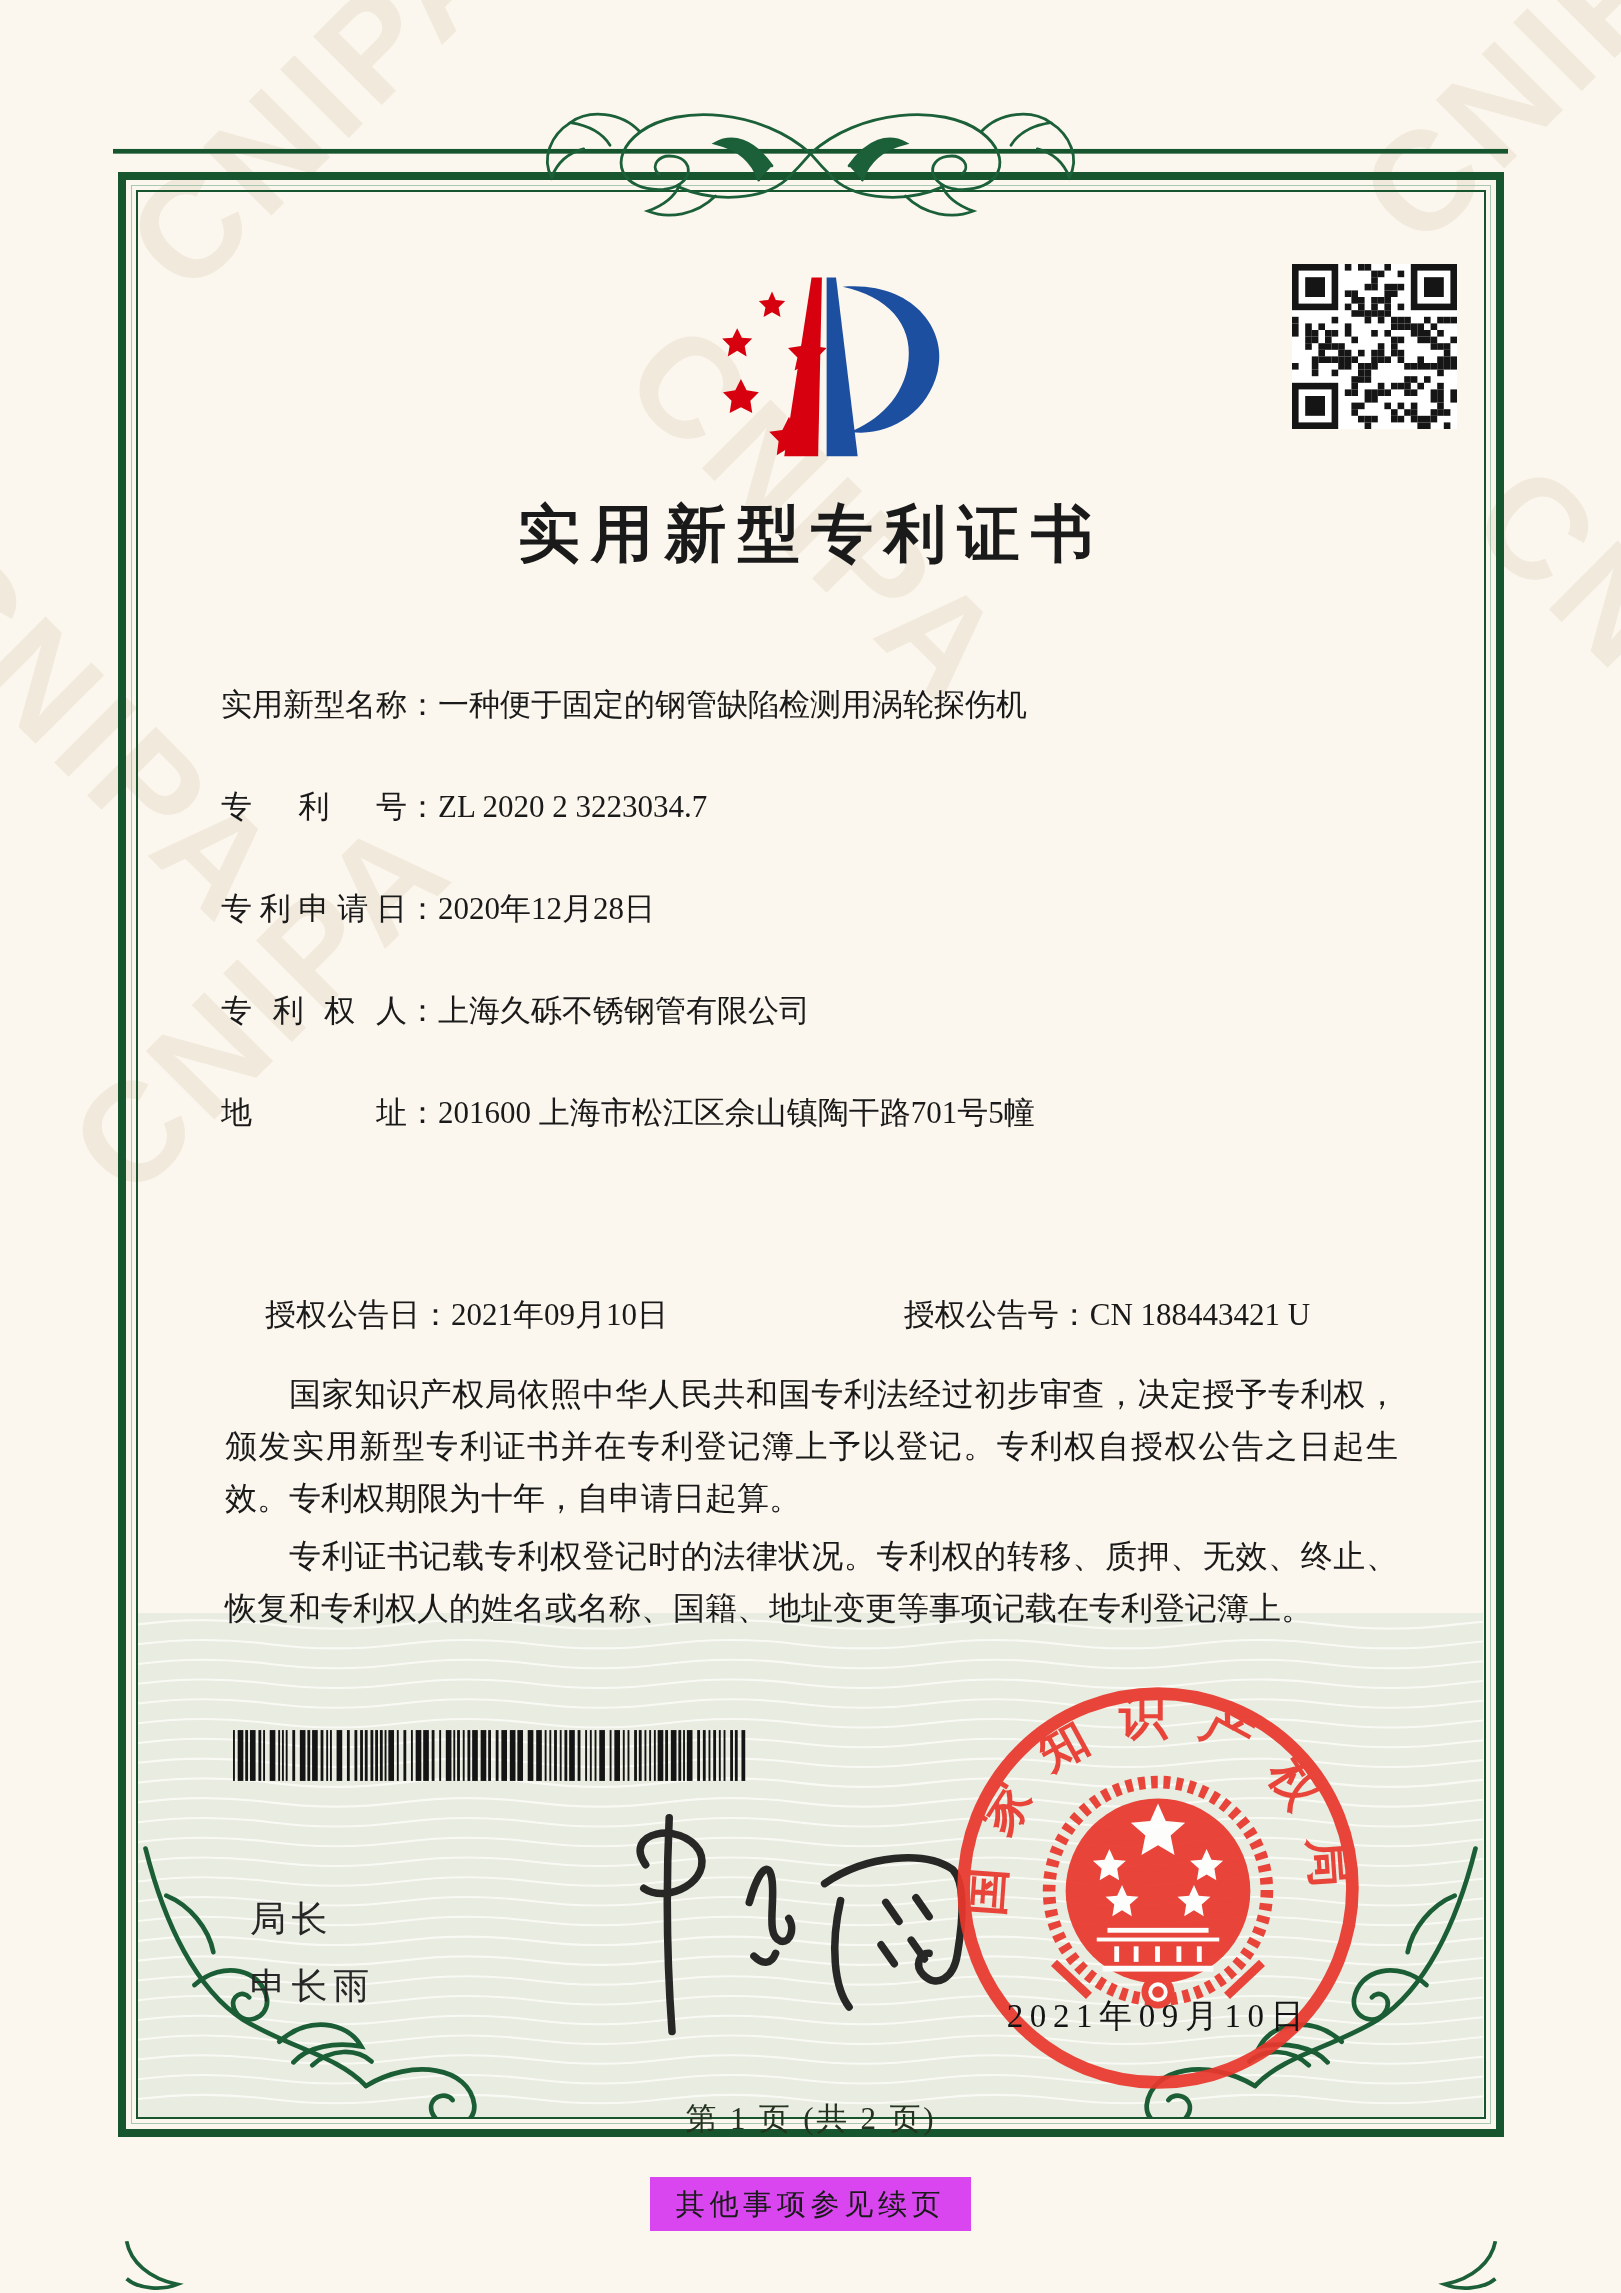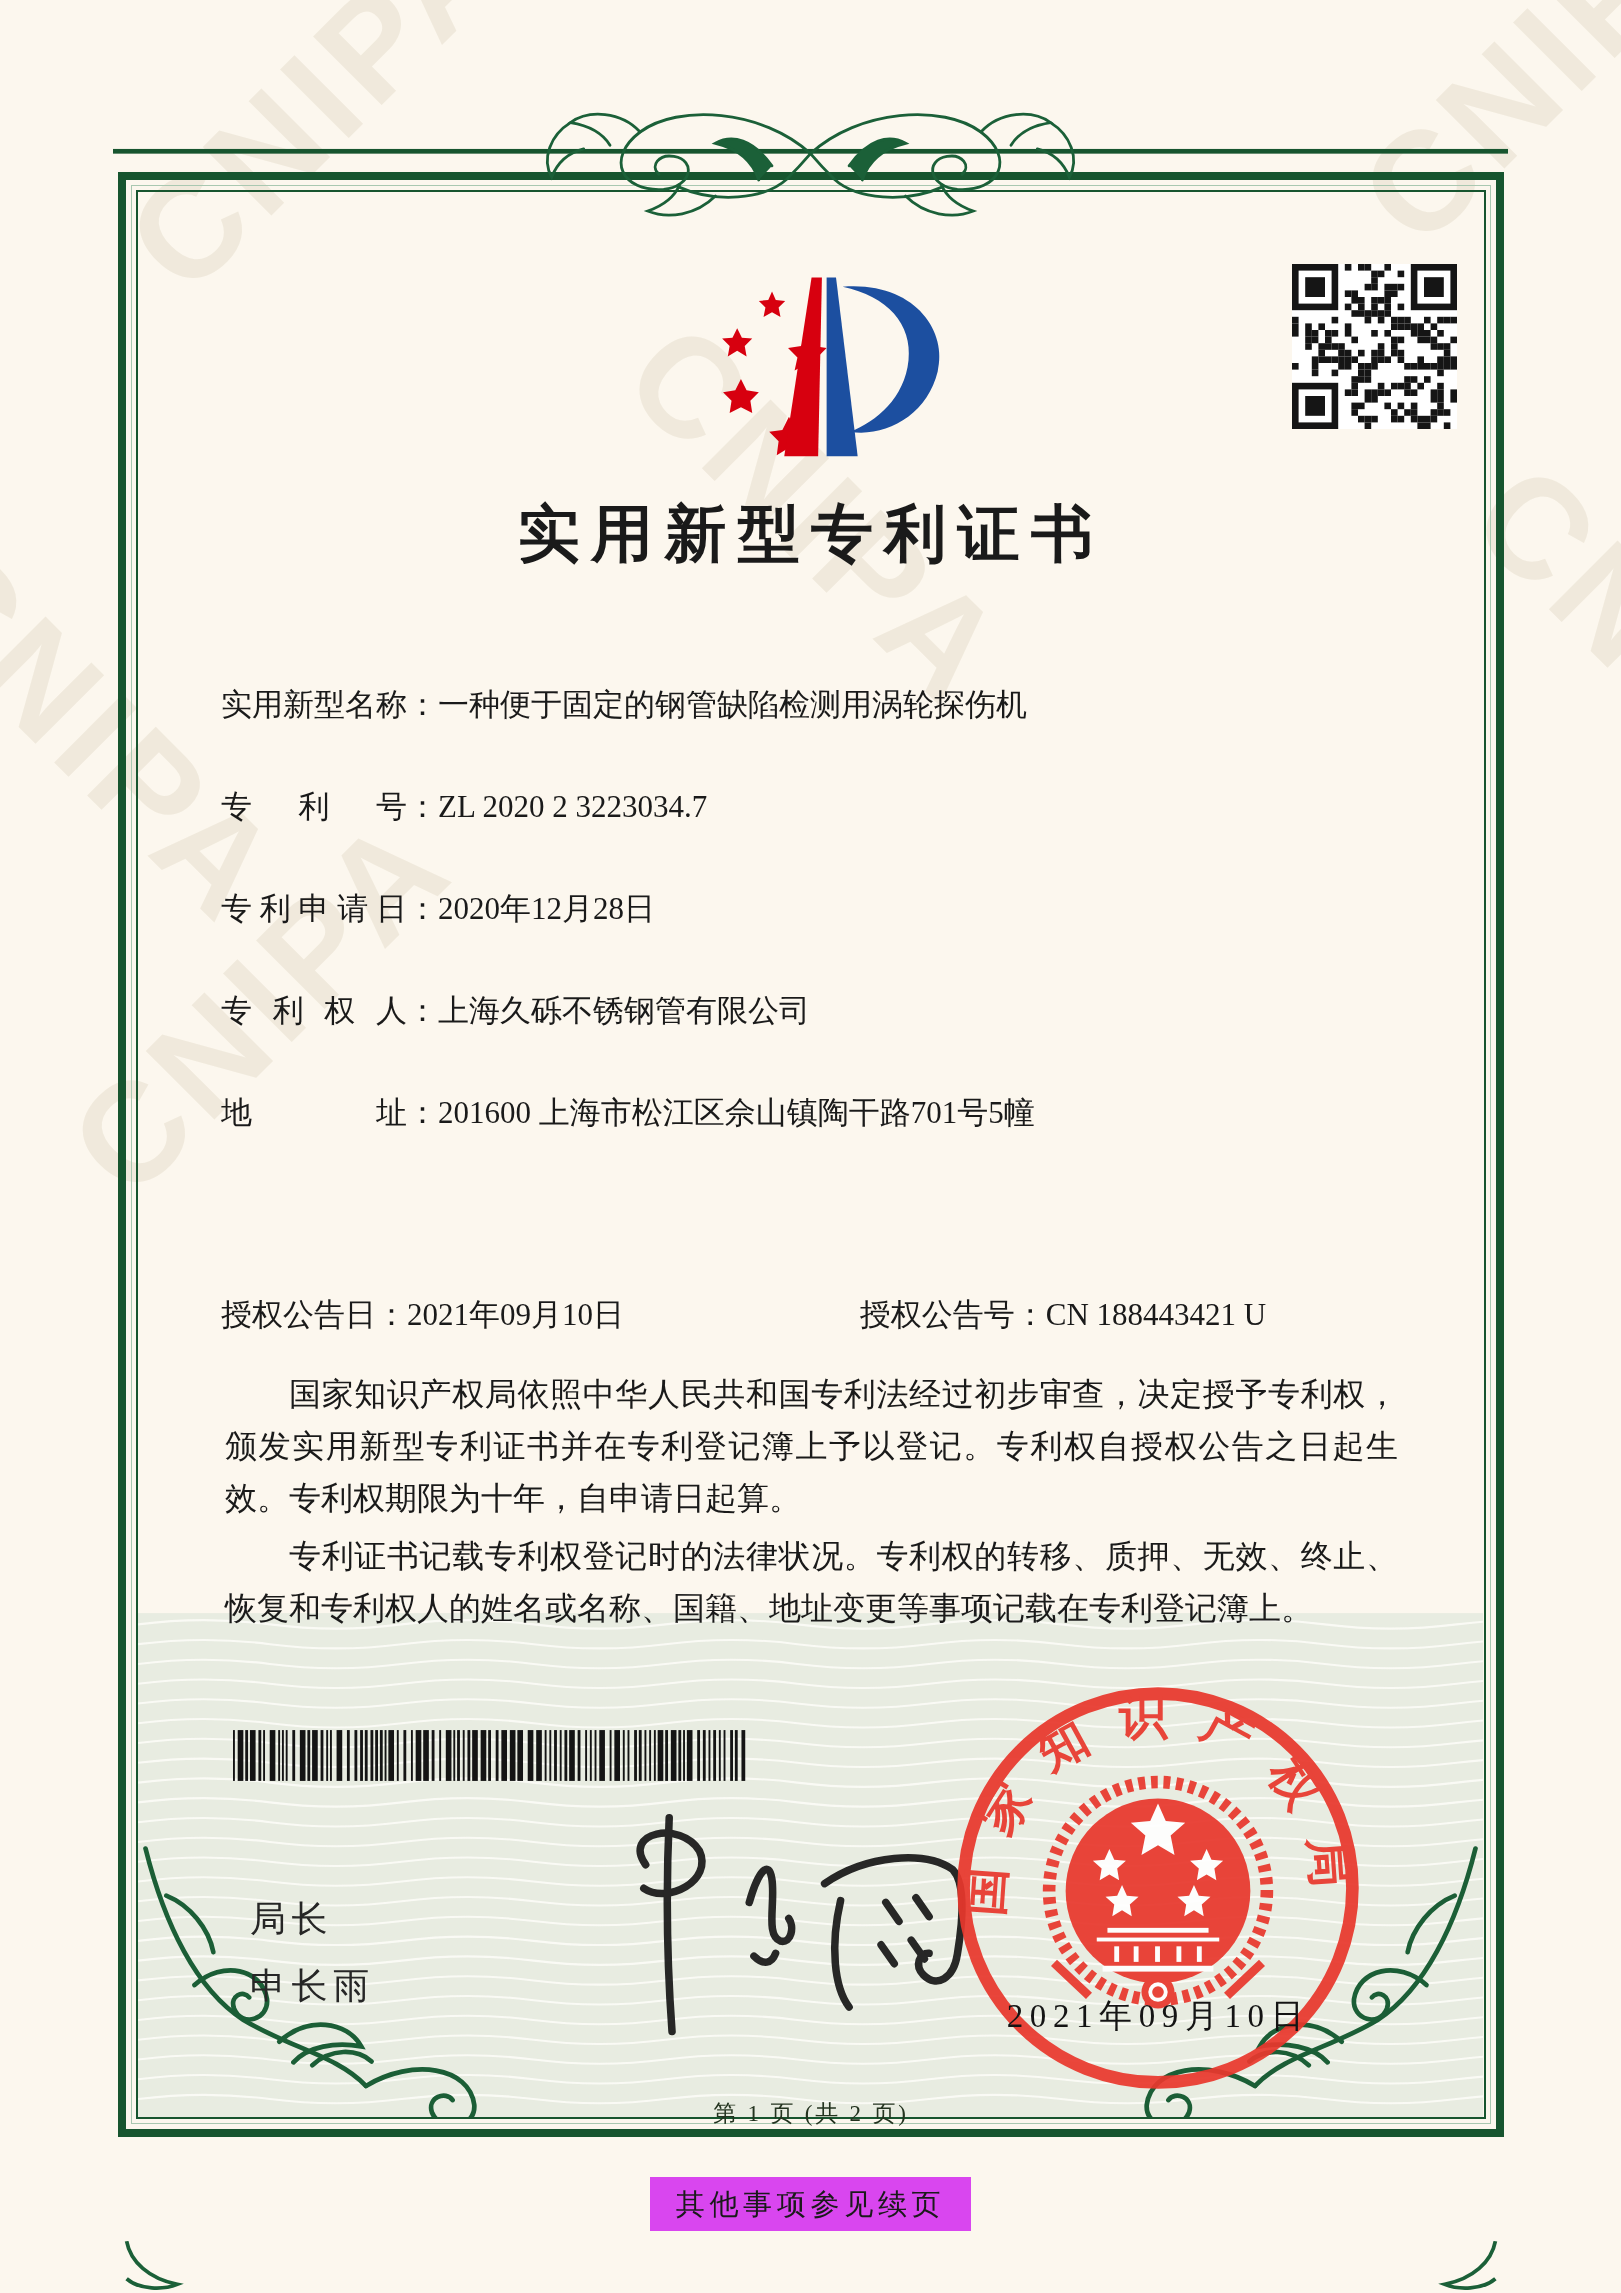--- a/index.html
+++ b/index.html
@@ -20,35 +20,35 @@
   .cert-no{position:absolute;left:179px;top:266px;font-size:29px;letter-spacing:4.7px;}
   .logo-svg{position:absolute;left:692px;top:247px;}
   .qr{position:absolute;left:1292px;top:264px;width:165px;height:165px;background:#fff;}
   .title{position:absolute;left:118px;width:1386px;top:492px;text-align:center;
          font-size:62px;font-weight:bold;letter-spacing:11.3px;}
   .fields{position:absolute;left:221px;top:654px;}
   .frow{height:102px;line-height:102px;white-space:nowrap;font-size:31px;}
   .flabel-in{display:inline-block;width:186px;text-align:justify;text-align-last:justify;}
   .grant-row{position:absolute;left:221px;top:1264px;height:102px;line-height:102px;
              white-space:nowrap;font-size:31px;}
-  .grant-first{display:inline-block;width:631px;}
+  .grant-first{display:inline-block;width:631px;margin-left:44px;}
   .paras{position:absolute;left:219px;top:1362px;width:1185px;font-size:32px;
          line-height:52px;text-align:justify;}
   .paras p{margin:6px;text-indent:2em;}
   #barcode{position:absolute;left:233px;top:1730px;z-index:6;}
   .sig-title{position:absolute;left:250px;top:1895px;font-size:36px;letter-spacing:5.6px;
              font-family:"Liberation Sans","DejaVu Sans",sans-serif;color:#262626;z-index:6;}
   .sig-name{position:absolute;left:250px;top:1962px;font-size:36px;letter-spacing:5.6px;
             font-family:"Liberation Sans","DejaVu Sans",sans-serif;color:#262626;z-index:6;}
   .signature-svg{position:absolute;left:556px;top:1813px;z-index:6;}
   .seal-svg{position:absolute;left:949px;top:1679px;z-index:7;}
   .seal-date{position:absolute;left:956px;top:1994px;width:405px;text-align:center;
              font-size:33px;letter-spacing:6.6px;color:#141414;z-index:8;}
   .page-info{position:absolute;left:118px;width:1386px;top:2098px;text-align:center;
-             font-size:23px;letter-spacing:2.8px;color:#23331f;z-index:6;}
+             font-size:31px;letter-spacing:2.8px;color:#23331f;z-index:6;}
   .footer-note{position:absolute;left:0;width:1621px;top:2185px;text-align:center;z-index:6;}
   .footer-note span{background:#d946ef;padding:11.3px 26px;font-size:29px;letter-spacing:4.7px;}
   .top-ornament{position:absolute;left:113px;top:83px;z-index:4;}
   .corner-bl{position:absolute;left:121px;top:2241px;z-index:4;}
   .corner-br{position:absolute;left:1426px;top:2241px;z-index:4;}
 </style>
 </head>
 <body>
 
 <div class="page">

